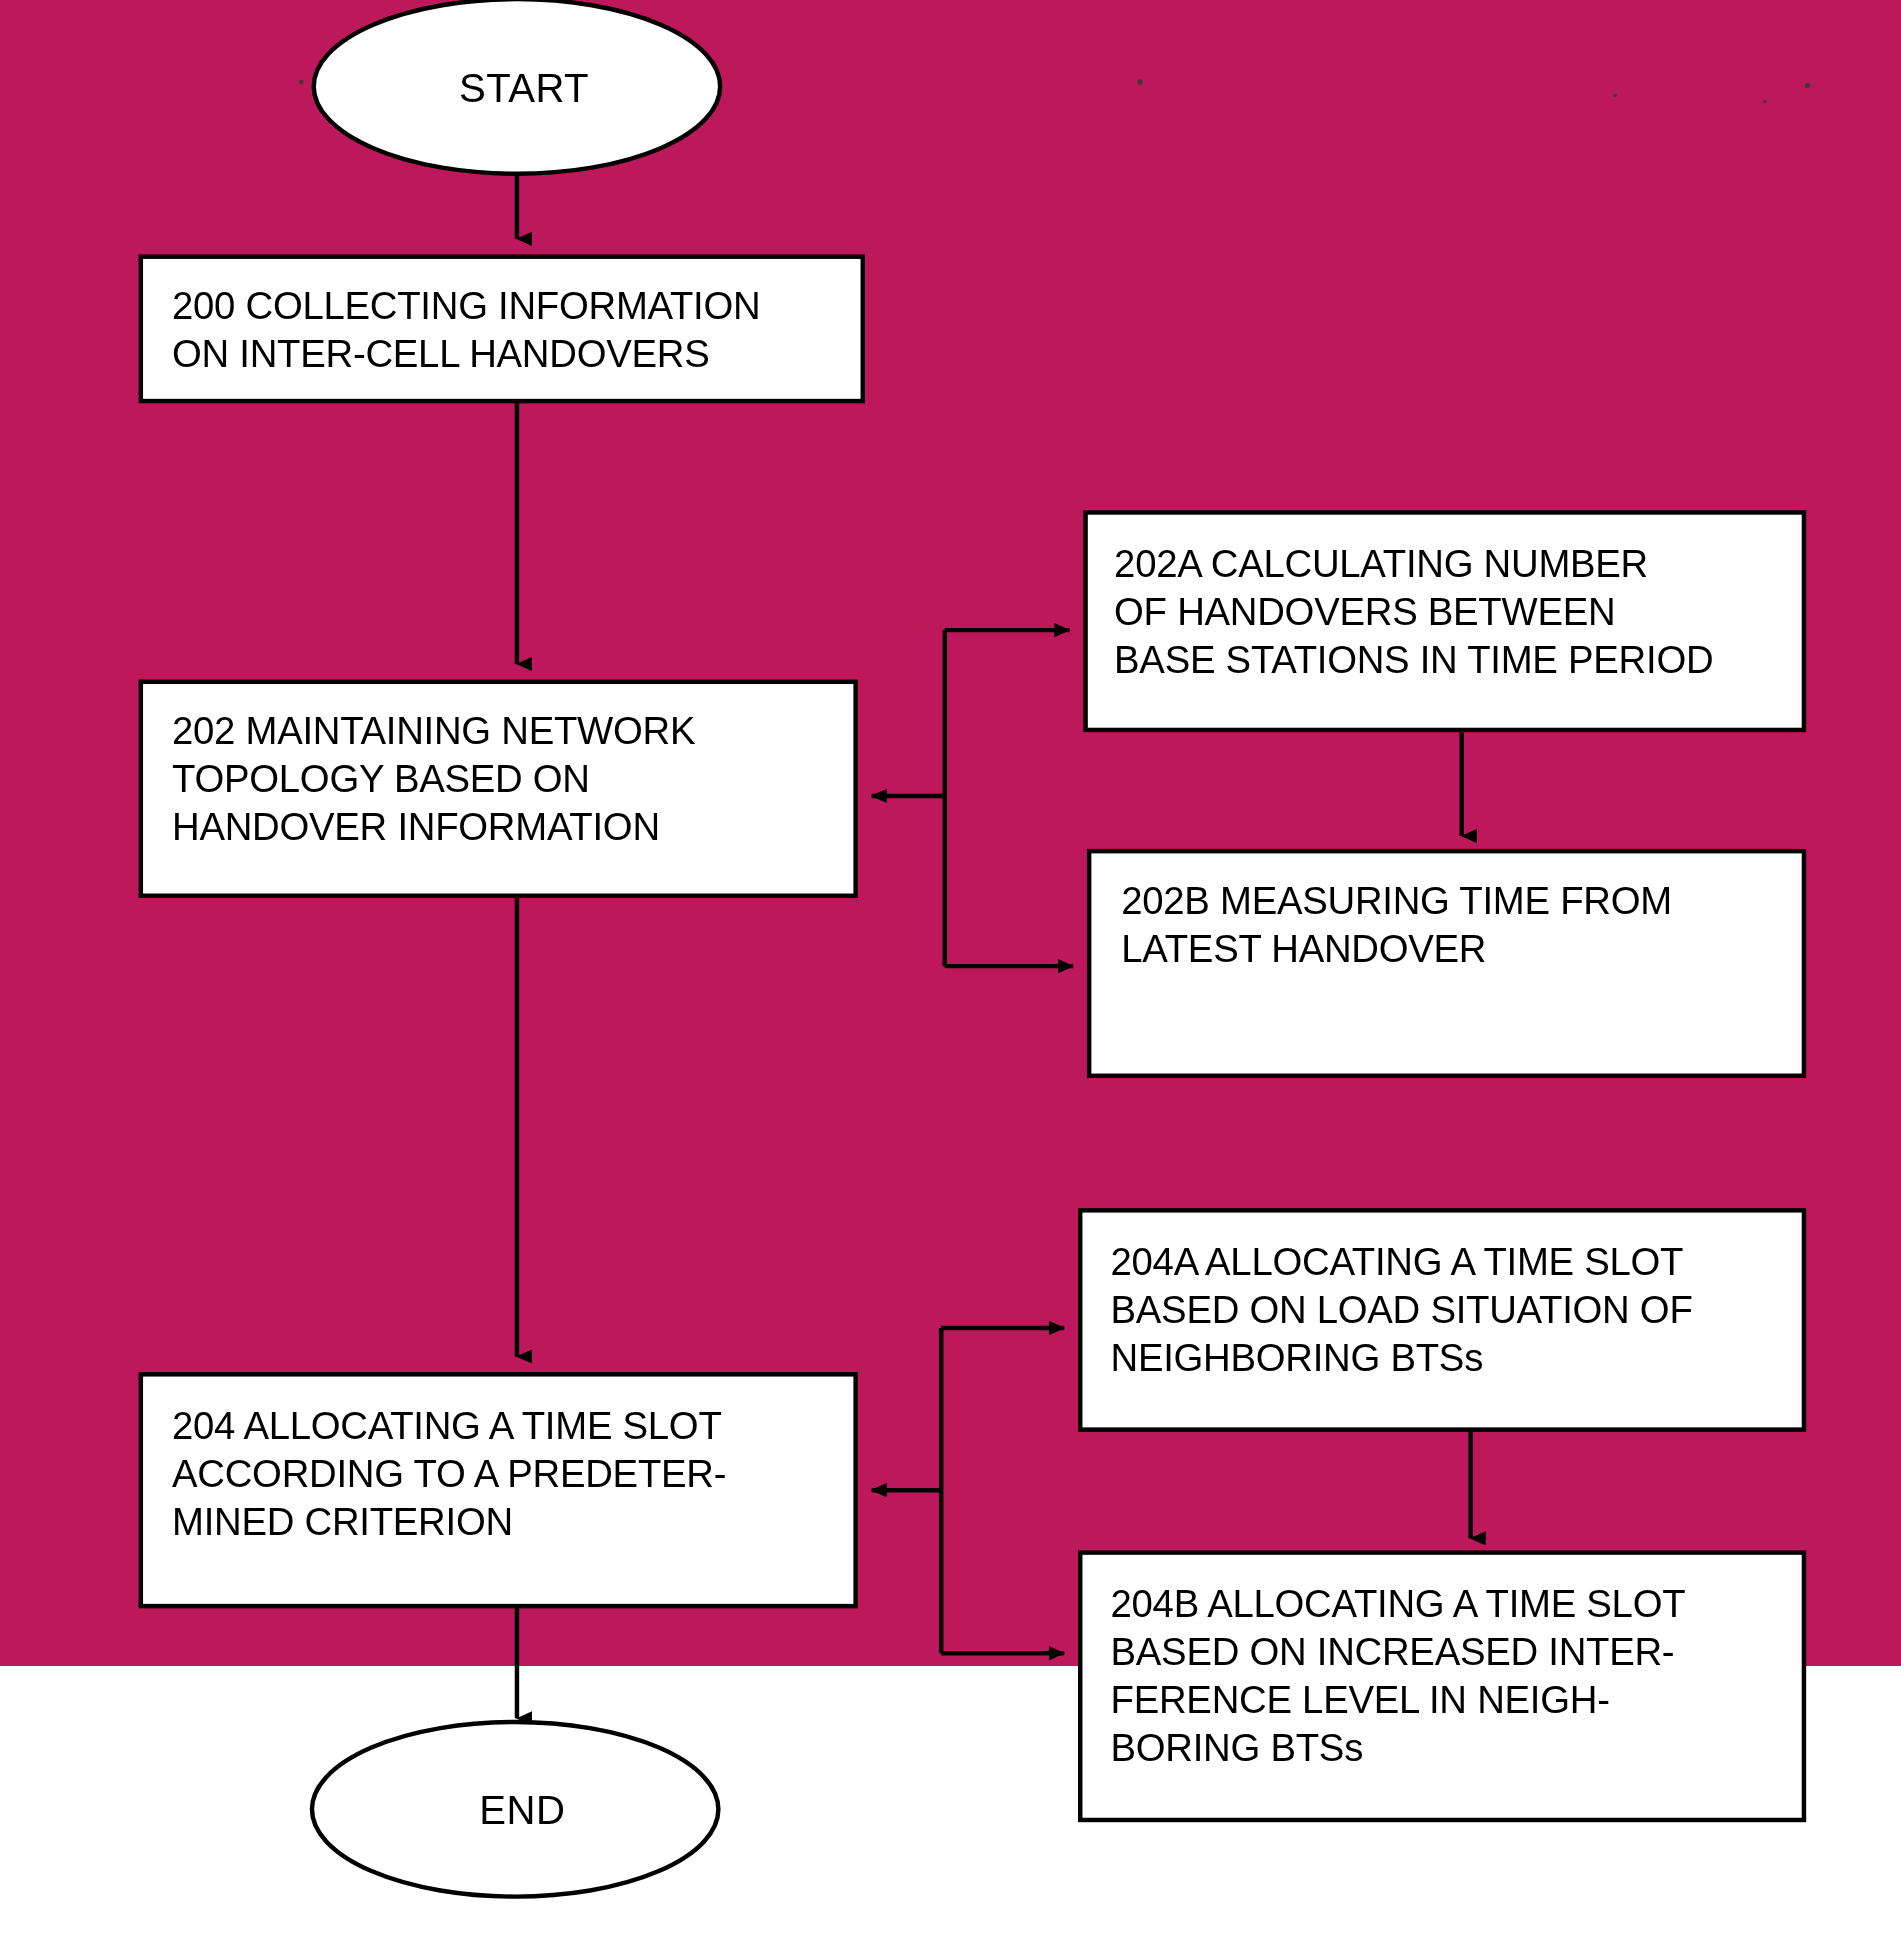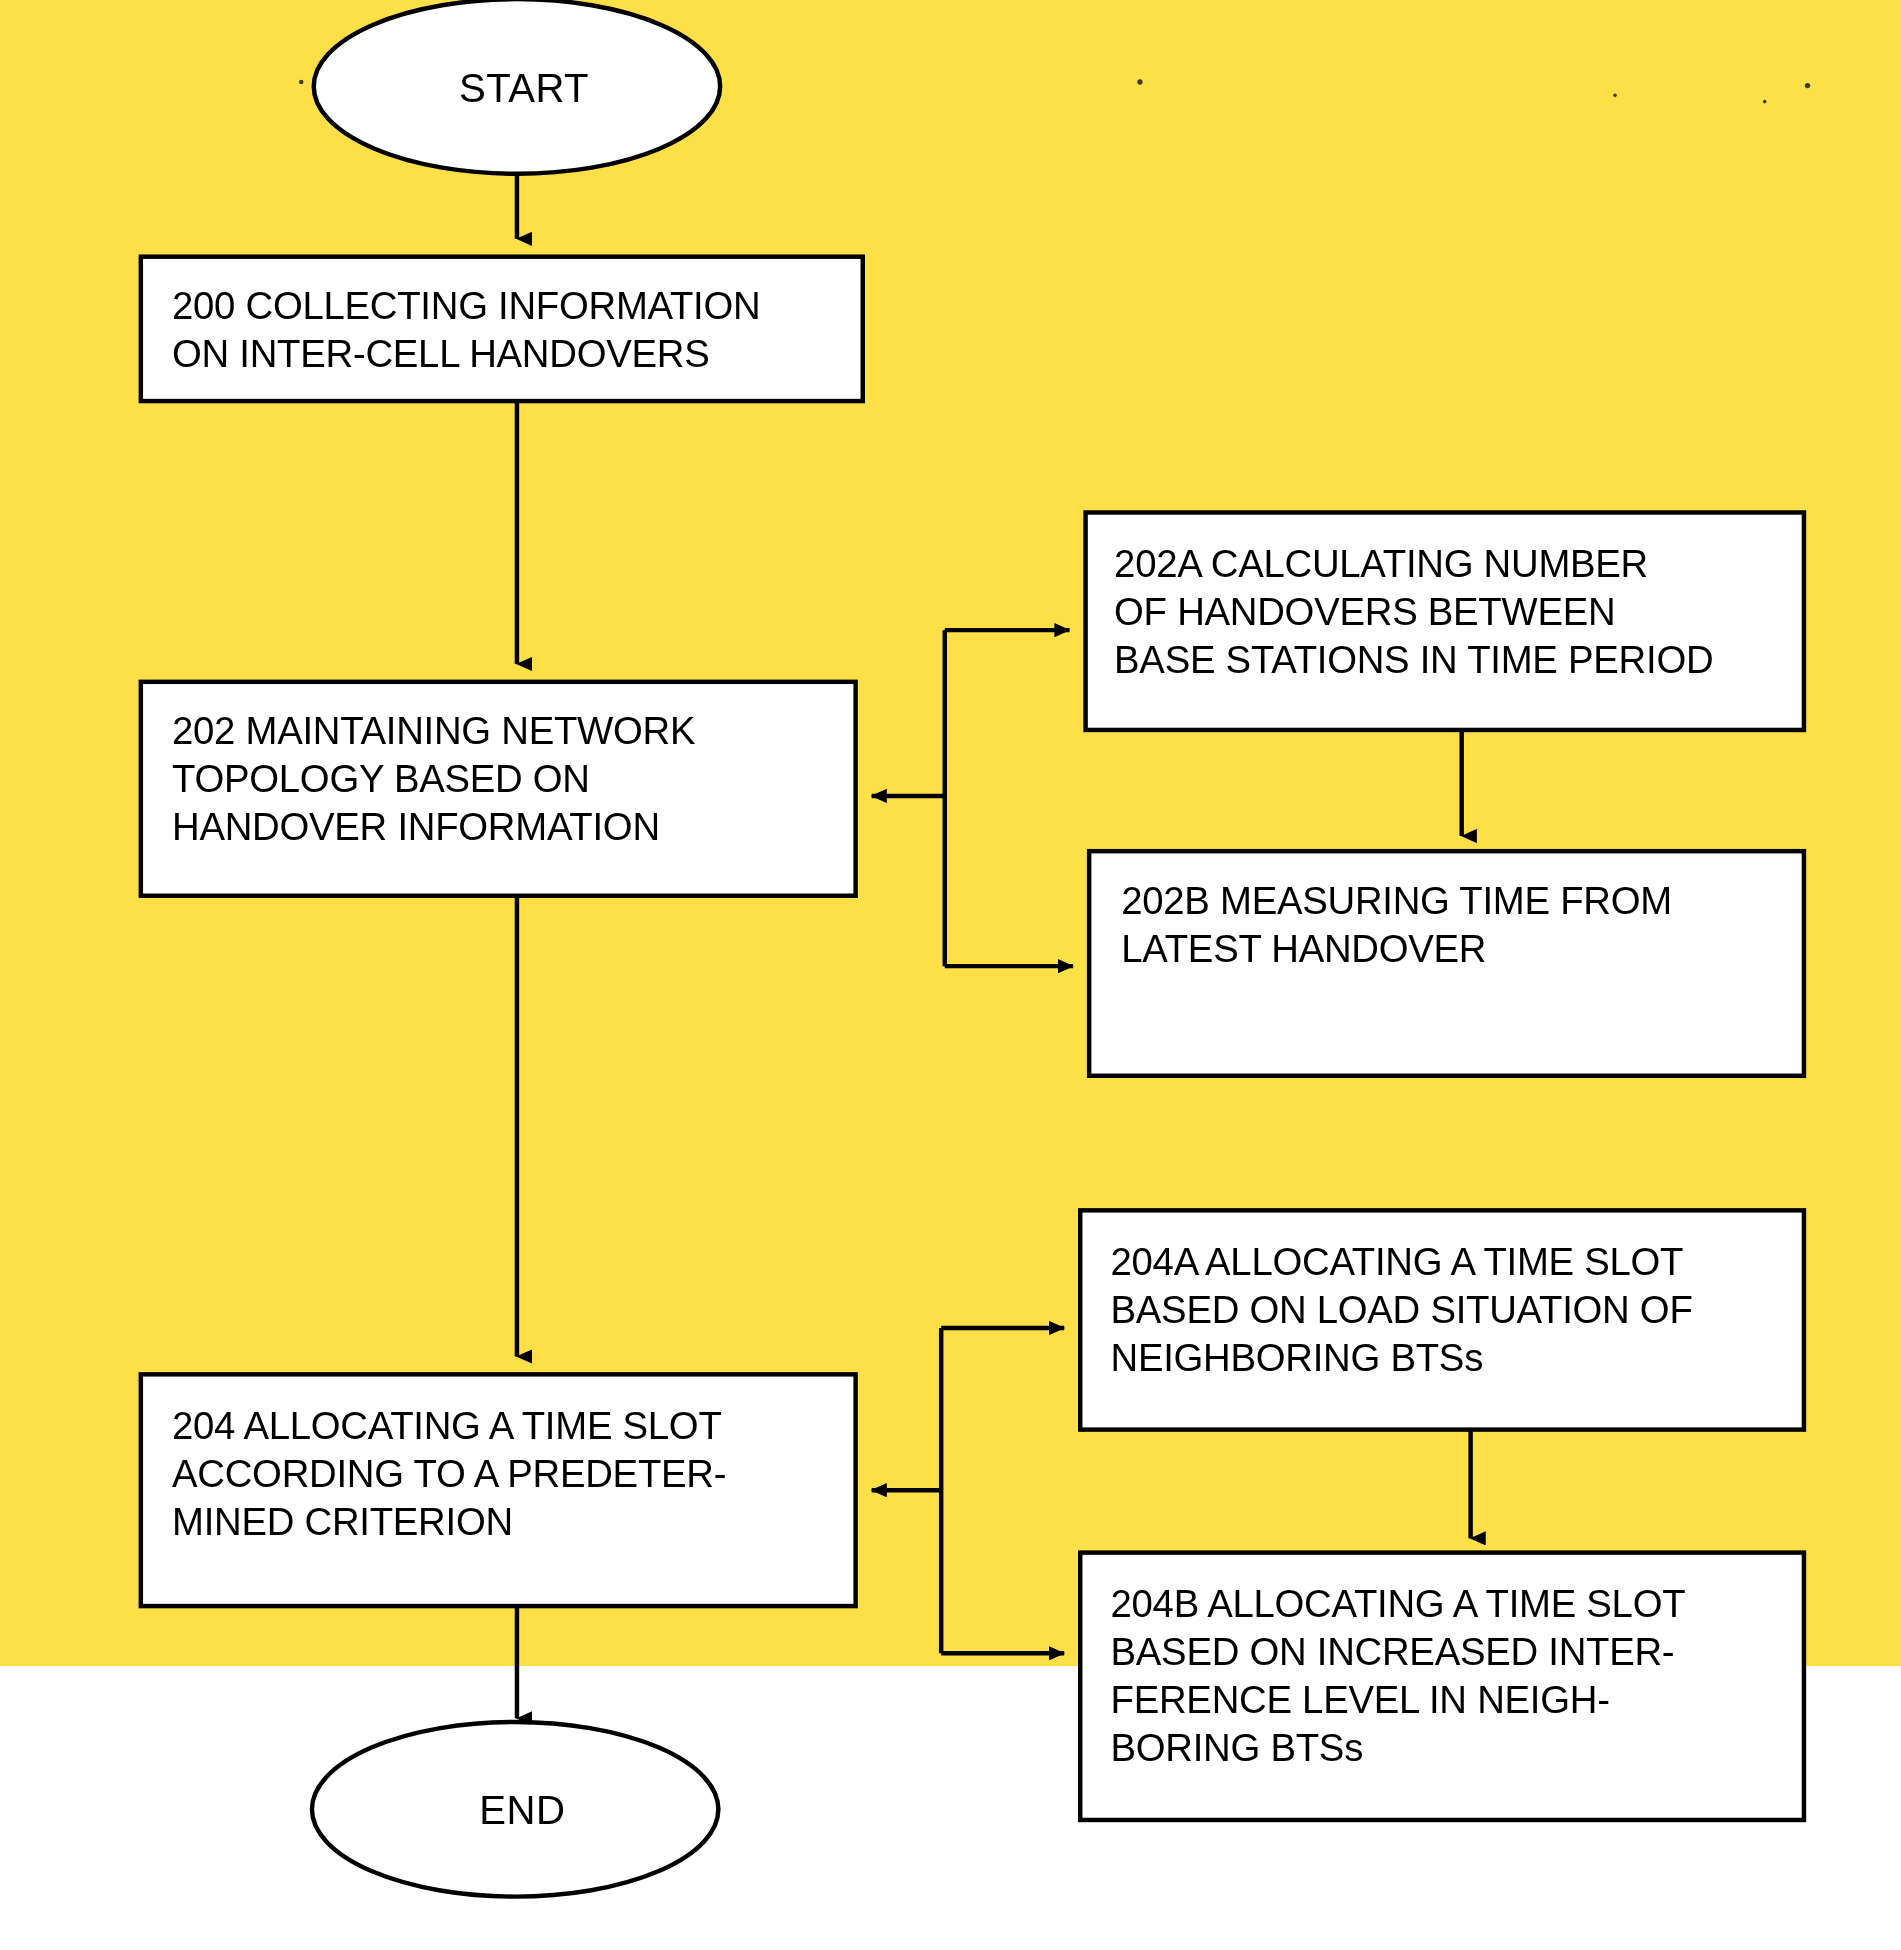--- a/index.html
+++ b/index.html
@@ -10,21 +10,21 @@
   body {
     width: 1902px;
     height: 1951px;
     font-family: "Liberation Sans", sans-serif;
     overflow: hidden;
   }
   #flowchart-root {
     position: relative;
     width: 1902px;
     height: 1666px;
-    background: #fde047;
+    background: #be185d;
   }
   svg.chart-svg {
     position: absolute;
     top: 0;
     left: 0;
     width: 1902px;
     height: 1951px;
   }
   .node-shape {
     fill: #ffffff;

